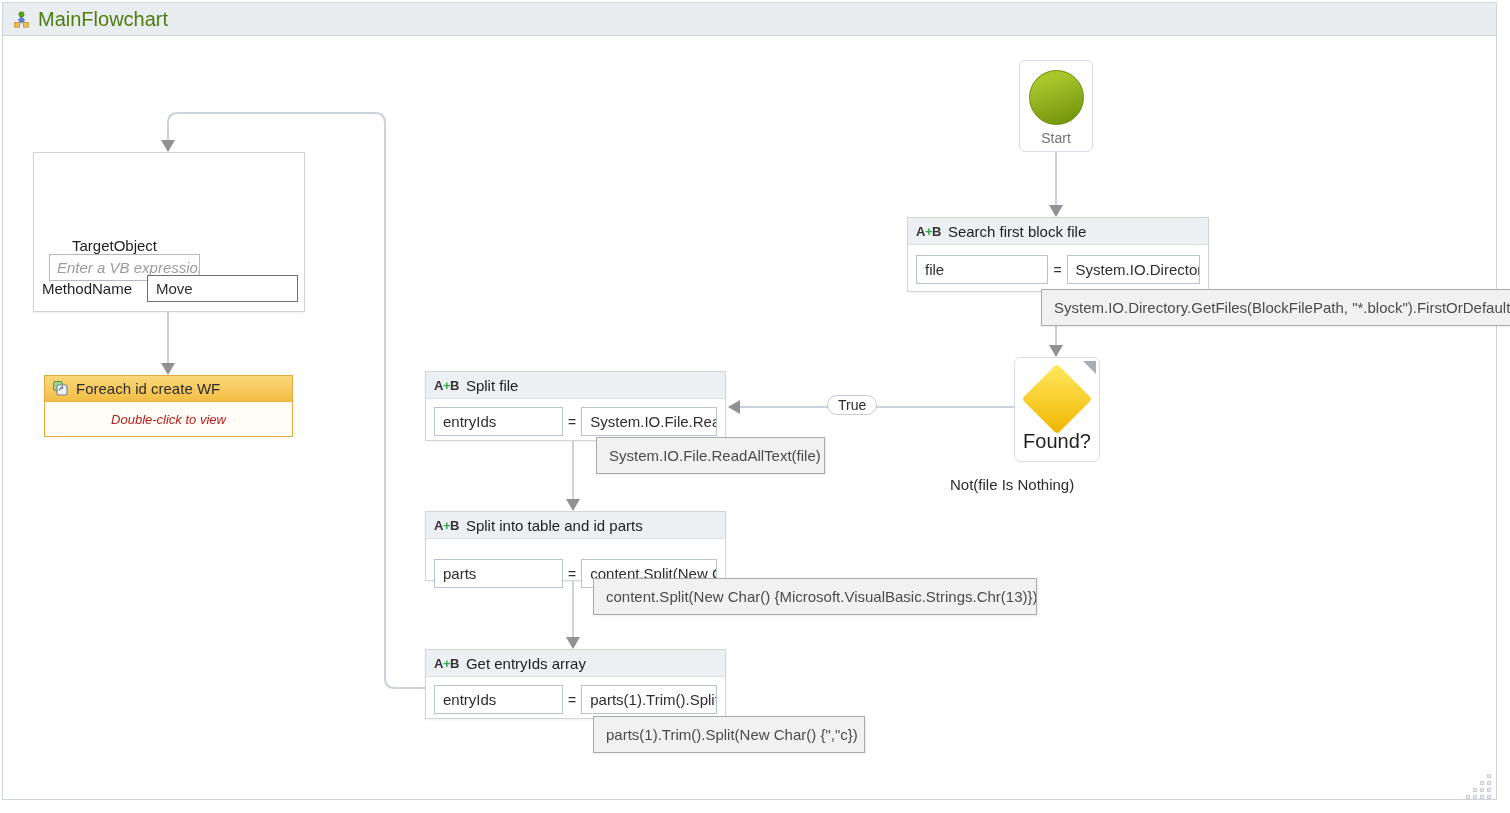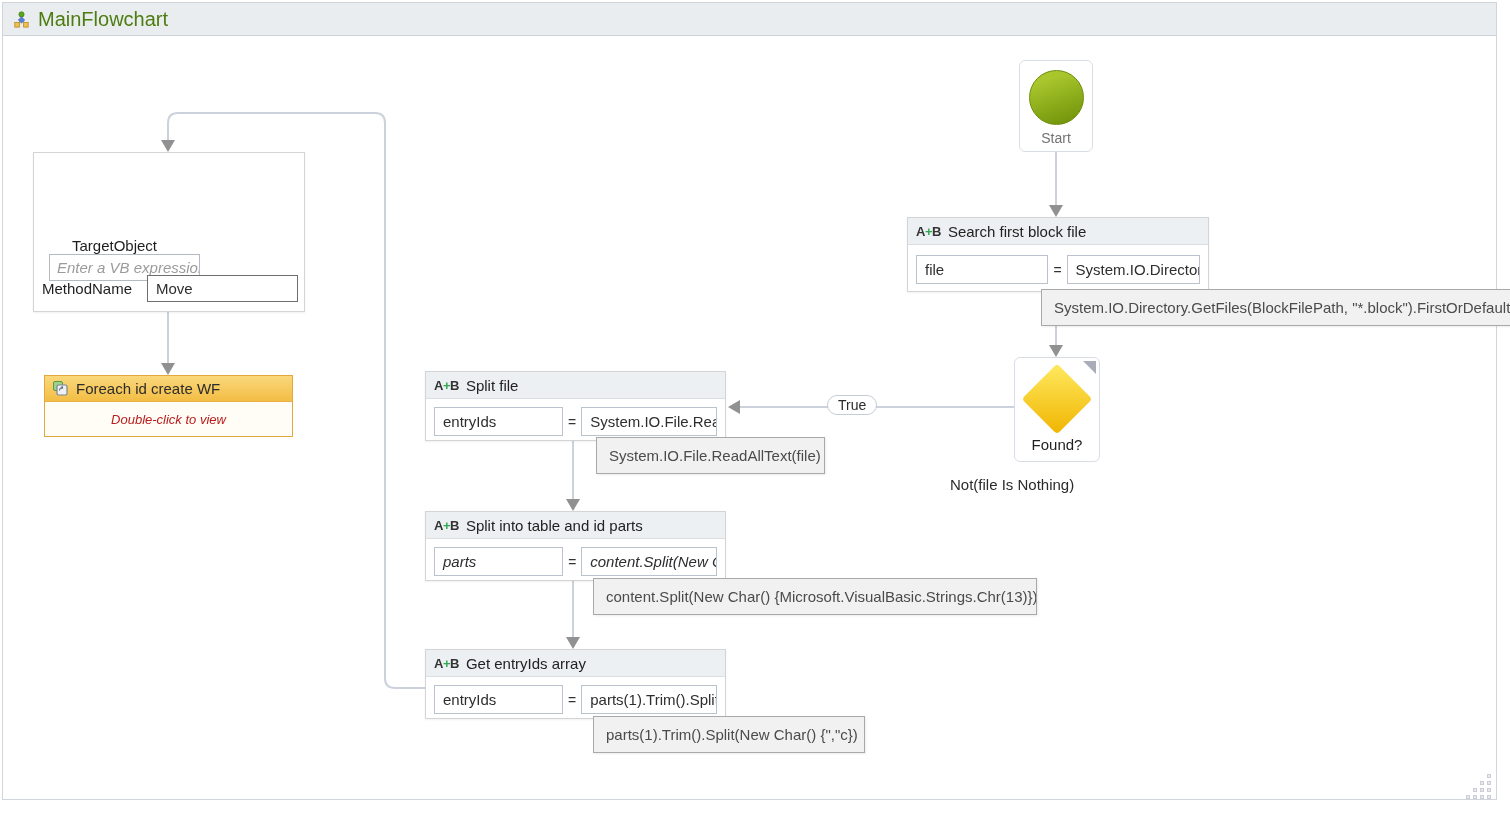--- a/index.html
+++ b/index.html
@@ -58,21 +58,21 @@
   .start-label { margin-top:5px; font-size:14px; color:#737373; }
 
   
   .decision { border:1px solid #d9dee6; border-radius:6px; overflow:hidden; }
   .fold { position:absolute; right:3px; top:3px; width:0; height:0;
     border-left:13px solid transparent; border-top:13px solid #a8adb8; }
   .diamond { position:absolute; left:50%; top:16px; width:50px; height:50px;
     transform:translateX(-50%) rotate(45deg);
     background:linear-gradient(135deg,#ffe960,#f0b500); border-radius:4px; }
   .decision-label { position:absolute; bottom:8px; width:100%; text-align:center;
-    font-size:15px; color:#1f1f1f; }
+    font-size:20px; color:#1f1f1f; }
 
   .cond-text { position:absolute; z-index:2; font-size:15px; color:#2b2b2b; text-align:left; }
 
   .pill { position:absolute; z-index:2; background:#fff; border:1px solid #c6ccd6;
     border-radius:11px; font-size:14px; color:#2b2b2b; padding:1px 10px; }
 
   .tooltip { position:absolute; z-index:4; background:#f1f1f1; border:1px solid #a9a9a9;
     font-size:15px; color:#4b4b4b; padding:9px 12px; white-space:nowrap; overflow:hidden;
     box-shadow:1px 1px 2px rgba(0,0,0,0.08); }
 
@@ -187,21 +187,21 @@
       <span class="clip">System.IO.File.ReadAllText(file)</span>
     </div>
   </div>
 </div>
 
 <div class="node activity" style="left:425px; top:511px; width:301px; height:70px;">
   <div class="act-header">
     <span class="ab-icon"><span>A</span><span class="plus">+</span><span>B</span></span>
     <span>Split into table and id parts</span>
   </div>
-  <div class="assign-row" style="padding-top:8px;font-style:italic;">
+  <div class="assign-row" style="padding-top:20px;">
     <div class="abox" style="width:133px;">
       <span class="clip">parts</span>
     </div>
     <span class="eq">=</span>
     <div class="abox" style="width:140px;">
       <span class="clip">content.Split(New Char() {Microsoft.VisualBasic.Strings.Chr(13)})</span>
     </div>
   </div>
 </div>
 

